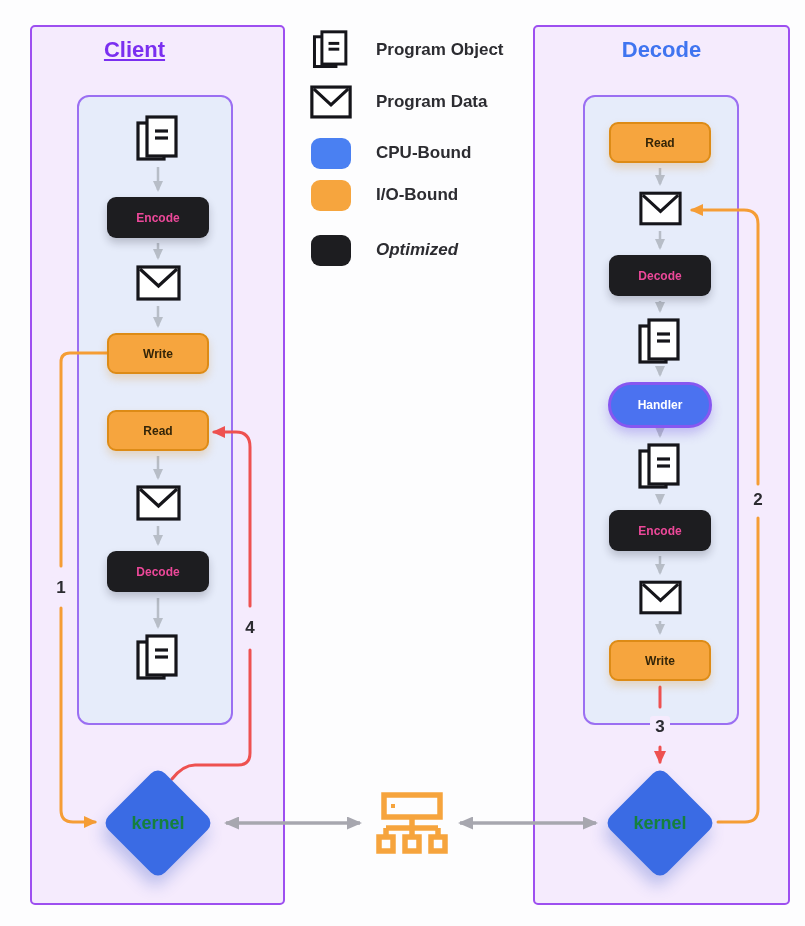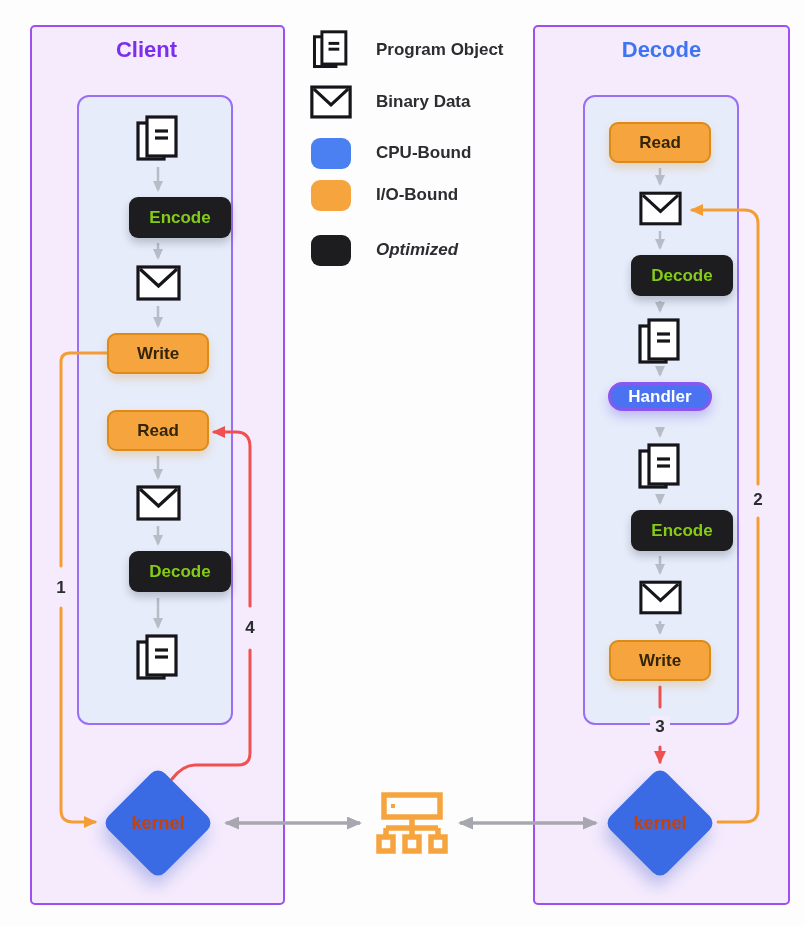--- a/index.html
+++ b/index.html
@@ -24,53 +24,52 @@
   .panel-title.server{ color:var(--server_title, #3f74f0); }
   .inner{
     position:absolute;
     background:var(--inner_fill, #e6ecfa);
     border:2.5px solid var(--inner_border, #9b6ff2);
     border-radius:12px;
   }
   .step{
     position:absolute; width:102px; height:41px;
     display:flex; align-items:center; justify-content:center;
-    font-weight:bold; font-size:17px; border-radius:9px;
+    font-weight:bold; font-size:12px; border-radius:9px;
   }
   .step.optimized{
-    background:var(--optimized_fill, #1d1d20); color:#84cc16;
+    background:var(--optimized_fill, #1d1d20); color:#ec4899;
     box-shadow:0 5px 9px rgba(25,25,40,.22);
-    margin-left:22px;
   }
   .step.io{
     background:var(--io_fill, #f6a53e);
     border:2px solid var(--io_border, #dd8b16);
     color:var(--io_text, #342508);
     box-shadow:0 5px 9px rgba(214,140,30,.25);
   }
   .step.cpu{
-    width:104px; height:29px; border-radius:999px;
+    width:104px; height:46px; border-radius:999px;
     background:var(--cpu_fill, #4b72f0);
     border:3px solid var(--cpu_border, #8757f0);
     color:#fff;
     box-shadow:0 6px 11px rgba(105,75,225,.3);
   }
   .icon{ position:absolute; }
   svg{ overflow:visible; display:block; }
 
   .kernel{ position:absolute; width:114px; height:114px; }
   .kernel .shape{
     position:absolute; left:17px; top:17px; width:80px; height:80px;
     background:var(--kernel_fill, #3a6be4);
     border-radius:10px; transform:rotate(45deg);
     box-shadow:5px 9px 16px rgba(55,85,200,.3);
   }
   .kernel .lbl{
     position:absolute; inset:0; display:flex; align-items:center; justify-content:center;
-    color:#c2410c; font-weight:bold; font-size:18px;
+    color:#15803d; font-weight:bold; font-size:18px;
   }
   .legend-row{
     position:absolute; left:308px; height:44px;
     display:flex; align-items:center; gap:22px;
   }
   .legend-icon{ width:46px; display:flex; justify-content:center; }
   .swatch{ width:40px; height:31px; border-radius:9px; }
   .swatch.cpu{ background:var(--cpu_swatch, #4a80f2); }
   .swatch.io{ background:var(--io_fill, #f6a53e); }
   .swatch.optimized{ background:var(--optimized_fill, #1d1d20); }
@@ -153,21 +152,21 @@
       <path d="M 660,687 L 660,707"></path>
       <path d="M 660,747 L 660,762" marker-end="url(#ah-red)"></path>
     </g>
 
     <g stroke="#f59d35" stroke-width="3" fill="none" stroke-linecap="round">
       <path d="M 718,822 L 745,822 Q 758,822 758,809 L 758,518"></path>
       <path d="M 758,484 L 758,224 Q 758,210 744,210 L 692,210" marker-end="url(#ah-orange)"></path>
     </g>
   </svg>
 
-  <h2 class="panel-title client" style="left:42px; top:37px; width:209px;">Client</h2>
+  <h2 class="panel-title client" style="left:30px; top:37px; width:209px;text-decoration:underline;">Client</h2>
   <h2 class="panel-title server" style="left:533px; top:37px; width:257px;">Decode</h2>
 
   <span class="icon" style="left:135px; top:115px;">
     <svg width="46" height="48" viewBox="0 0 46 48" fill="none" stroke="#15151a" stroke-width="3.2">
       <rect x="3" y="8" width="26" height="36" fill="#fff"></rect>
       <rect x="12" y="2" width="29" height="39" fill="#fff"></rect>
       <line x1="20" y1="16" x2="33" y2="16"></line>
         <line x1="20" y1="23" x2="33" y2="23"></line>
     </svg>
   </span>
@@ -241,21 +240,21 @@
     </span>
     <span class="legend-label">Program Object</span>
   </div>
   <div class="legend-row" style="top:80px;">
     <span class="legend-icon">
       <svg width="42" height="34" viewBox="0 0 45 36" fill="none" stroke="#15151a" stroke-width="3.4">
         <rect x="2" y="2" width="41" height="32" fill="#fff"></rect>
         <polyline points="4,4 22.5,21 41,4"></polyline>
       </svg>
     </span>
-    <span class="legend-label">Binary Data</span>
+    <span class="legend-label">Program Data</span>
   </div>
   <div class="legend-row" style="top:131px;text-align:center;">
     <span class="legend-icon">
         <span class="swatch cpu"></span>
       </span>
     <span class="legend-label">CPU-Bound</span>
   </div>
   <div class="legend-row" style="top:173px;">
     <span class="legend-icon">
         <span class="swatch io"></span>

